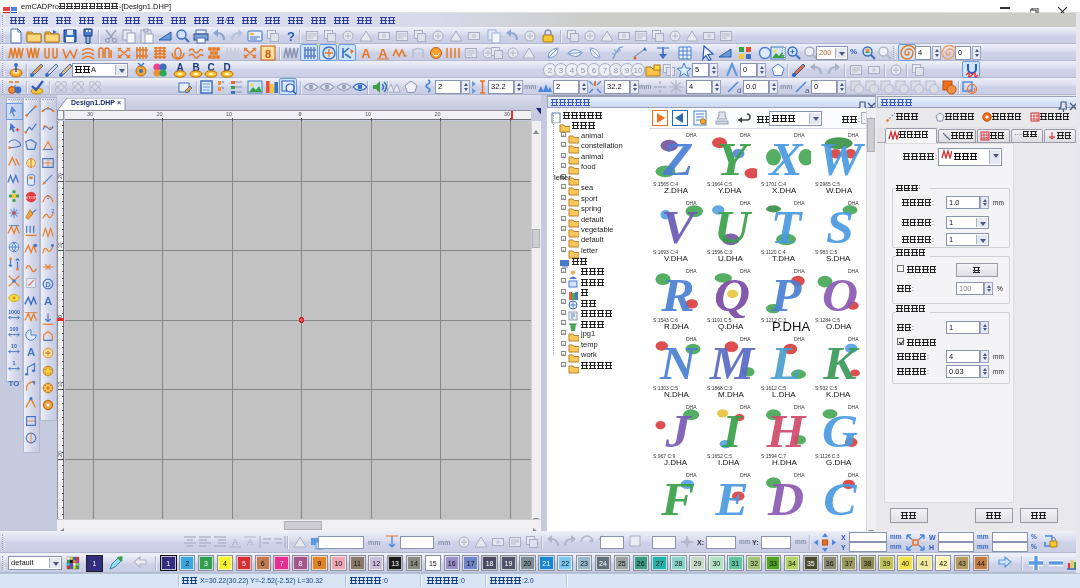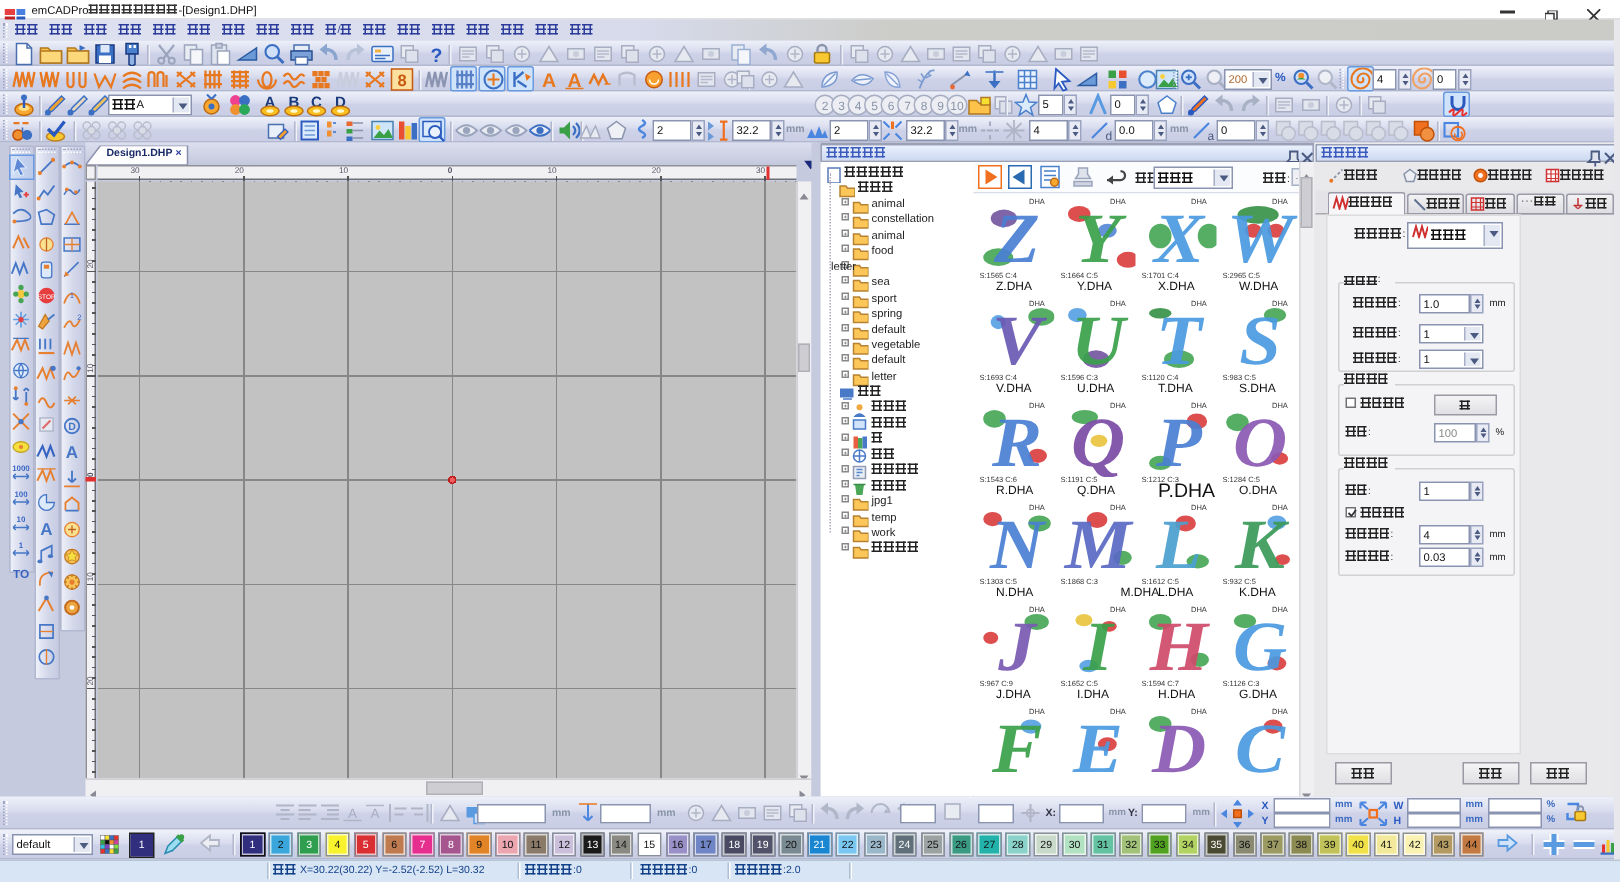--- a/index.html
+++ b/index.html
@@ -1483,21 +1483,21 @@
 <div class="" style="position:absolute;left:664px;top:390px;width:300px;height:12px;font-size:8px;color:#111;font-weight:normal;line-height:10px;white-space:nowrap;width:auto;">N.DHA</div>
 <div class="" style="position:absolute;left:740px;top:336px;width:300px;height:9px;font-size:5px;color:#333;font-weight:normal;line-height:7px;white-space:nowrap;width:auto;">DHA</div>
 <div class="" style="position:absolute;left:707px;top:339px;width:48px;height:46px;"><svg width="50" height="47" viewBox="0 0 40 40" preserveAspectRatio="none">
         <g opacity="0.9">
           <ellipse cx="19.5" cy="6.5" rx="5.5" ry="4.5" fill="#d83030" opacity="0.95"></ellipse>
           <ellipse cx="33.0" cy="28.0" rx="5.0" ry="4.0" fill="#3aa04a" opacity="0.95"></ellipse>
         </g>
         <text x="20" y="34" font-size="40" font-weight="bold" font-style="italic" fill="#5a6ac4" text-anchor="middle" font-family="Liberation Serif" opacity="0.92">M</text>
       </svg></div>
 <div class="" style="position:absolute;left:707px;top:385px;width:300px;height:9px;font-size:5px;color:#333;font-weight:normal;line-height:7px;white-space:nowrap;width:auto;">S:1868 C:3</div>
-<div class="" style="position:absolute;left:718px;top:390px;width:300px;height:12px;font-size:8px;color:#111;font-weight:normal;line-height:10px;white-space:nowrap;width:auto;margin-left:29px;">M.DHA</div>
+<div class="" style="position:absolute;left:718px;top:390px;width:300px;height:12px;font-size:8px;color:#111;font-weight:normal;line-height:10px;white-space:nowrap;width:auto;">M.DHA</div>
 <div class="" style="position:absolute;left:794px;top:336px;width:300px;height:9px;font-size:5px;color:#333;font-weight:normal;line-height:7px;white-space:nowrap;width:auto;">DHA</div>
 <div class="" style="position:absolute;left:761px;top:339px;width:48px;height:46px;"><svg width="50" height="47" viewBox="0 0 40 40" preserveAspectRatio="none">
         <g opacity="0.9">
           <ellipse cx="23.5" cy="8.5" rx="5.5" ry="4.5" fill="#d83030" opacity="0.95"></ellipse>
           <ellipse cx="30.0" cy="30.0" rx="6.0" ry="4.0" fill="#3aa04a" opacity="0.95"></ellipse>
         </g>
         <text x="20" y="34" font-size="40" font-weight="bold" font-style="italic" fill="#4aa0d0" text-anchor="middle" font-family="Liberation Serif" opacity="0.92">L</text>
       </svg></div>
 <div class="" style="position:absolute;left:761px;top:385px;width:300px;height:9px;font-size:5px;color:#333;font-weight:normal;line-height:7px;white-space:nowrap;width:auto;">S:1612 C:5</div>
 <div class="" style="position:absolute;left:772px;top:390px;width:300px;height:12px;font-size:8px;color:#111;font-weight:normal;line-height:10px;white-space:nowrap;width:auto;">L.DHA</div>

